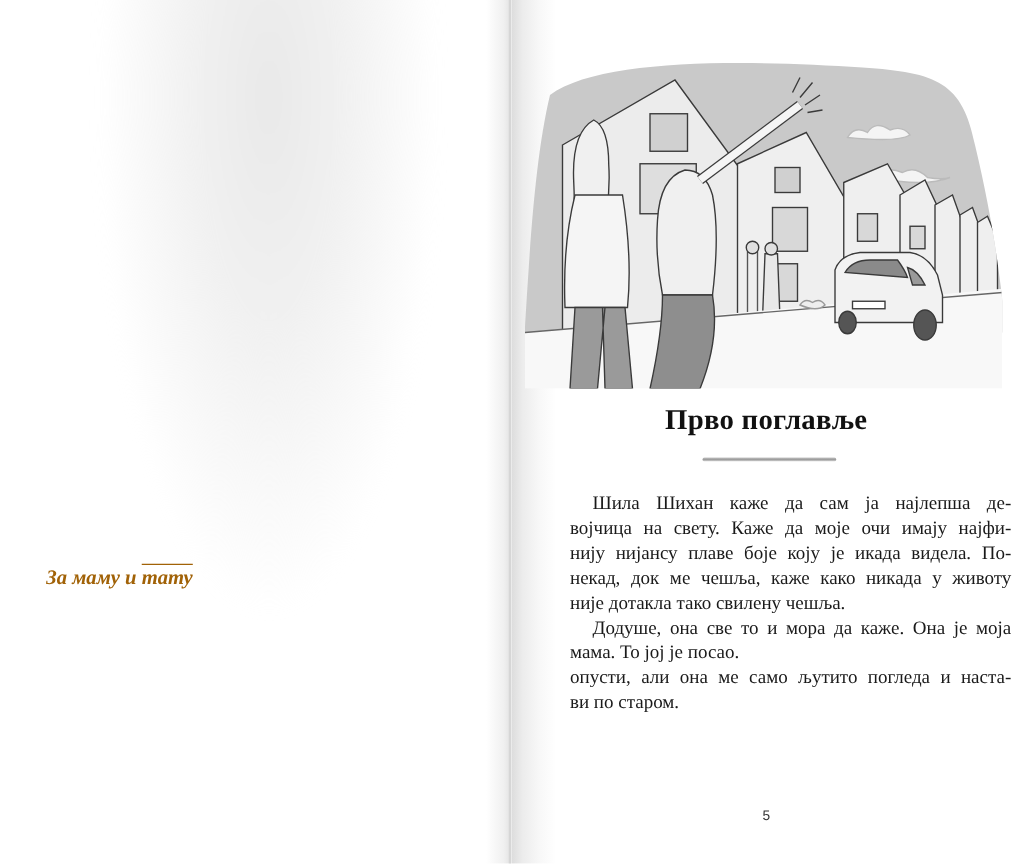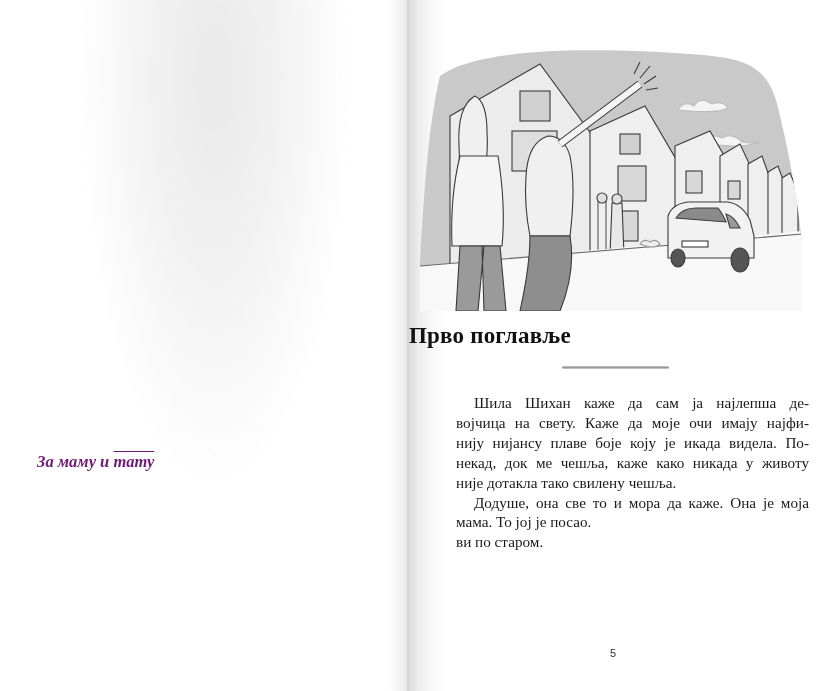--- a/index.html
+++ b/index.html
@@ -27,21 +27,21 @@
       background: linear-gradient(to right, rgba(255,255,255,0) 0%, #f0f0f0 70%, #e2e2e2 100%);
     }
     .page-left .spine-line {
       position: absolute; right: 0; top: 0; width: 2px; height: 691px;
       background: #d6d6d6;
     }
     .dedication {
       position: absolute; left: 37px; top: 452px;
       font-family: "Liberation Serif", serif;
       font-style: italic; font-weight: bold;
-      font-size: 16.5px; color: #701a75;
+      font-size: 16.5px; color: #a16207;
       white-space: nowrap;
     }
     .dedication .overlined { text-decoration: overline; }
 
     
     .page-right {
       position: absolute; left: 409px; top: 0; width: 408px; height: 691px;
       background: #ffffff; overflow: hidden;
     }
     .page-right .gutter-shadow {
@@ -49,21 +49,21 @@
       background: linear-gradient(to right, #dcdcdc 0%, #ececec 25%, #f7f7f7 60%, rgba(255,255,255,0) 100%);
     }
 
     .illustration {
       position: absolute; left: 11px; top: 36px; width: 382px; height: 275px;
     }
     .illustration svg { width: 100%; height: 100%; display: block; }
 
     .chapter-title {
       position: absolute; left: 0; width: 408px; top: 323px;
-      text-align: left;
+      text-align: center;
       font-family: "Liberation Serif", serif;
       font-weight: bold; font-size: 23px; color: #111;
       letter-spacing: 0.2px;
     }
     .title-rule {
       position: absolute; left: 153px; top: 366px; width: 107px; height: 3px;
       background: linear-gradient(to bottom, #c8c8c8, #9a9a9a, #cfcfcf);
       border-radius: 2px;
     }
 
@@ -163,18 +163,19 @@
     <div class="title-rule"></div>
 
     <div class="body-text">
       <span class="line indent">Шила Шихан каже да сам ја најлепша де-</span>
       <span class="line">војчица на свету. Каже да моје очи имају најфи-</span>
       <span class="line">нију нијансу плаве боје коју је икада видела. По-</span>
       <span class="line">некад, док ме чешља, каже како никада у животу</span>
       <span class="line last">није дотакла тако свилену чешља.</span>
       <span class="line indent">Додуше, она све то и мора да каже. Она је моја</span>
       <span class="line last">мама. То јој је посао.</span>
+      <span class="line">опусти, али она ме само љутито погледа и наста-</span>
       <span class="line last">ви по старом.</span>
     </div>
 
     <div class="page-number">5</div>
   </div>
 </div>
 
 </body></html>

